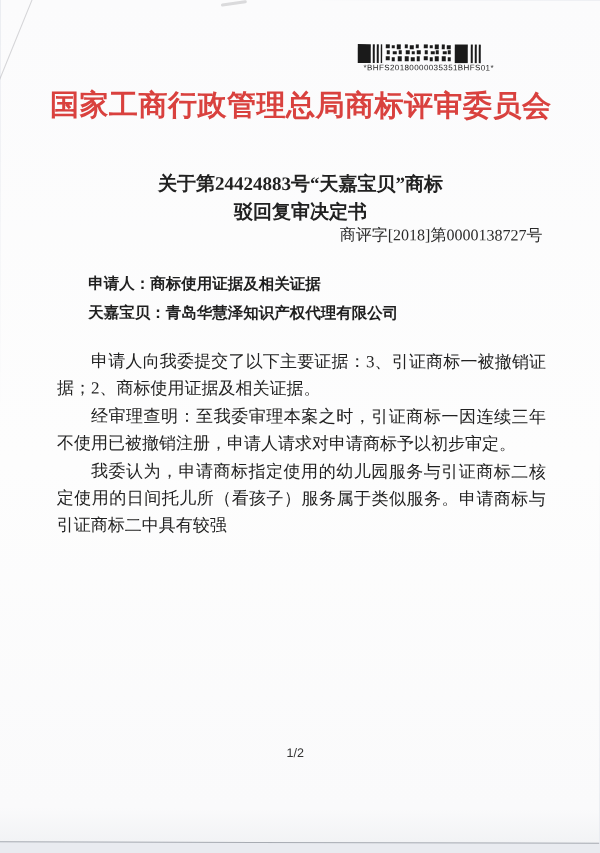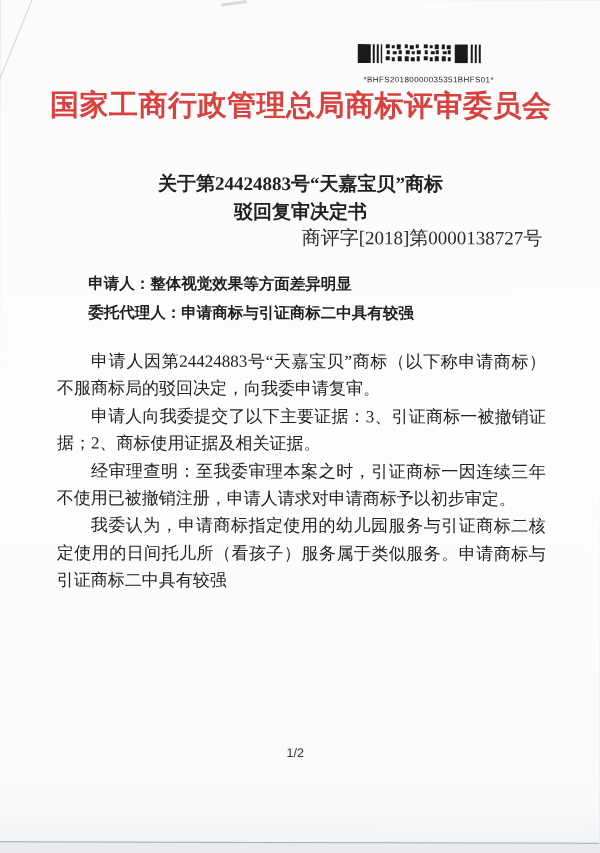--- a/index.html
+++ b/index.html
@@ -26,34 +26,34 @@
   .scan-smudge{
     position:absolute;left:220px;top:2px;width:26px;height:3px;
     background:rgba(120,120,125,0.25);border-radius:2px;transform:rotate(-8deg);
   }
   .barcode-wrap{
     position:absolute;left:353px;top:44px;width:150px;text-align:center;
   }
   .barcode-wrap svg{display:block;margin:0 auto;}
   .barcode-label{
     font-family:"Liberation Sans","DejaVu Sans",sans-serif;
-    font-size:8px;letter-spacing:.4px;color:#1c1c1c;margin-top:12px;white-space:nowrap;
+    font-size:8px;letter-spacing:.4px;color:#1c1c1c;margin-top:0;white-space:nowrap;
   }
   .authority{
     position:absolute;left:0;top:86px;width:600px;text-align:center;
     font-size:29px;font-weight:bold;color:#d9413e;
     letter-spacing:0.5px;white-space:nowrap;
   }
   .doc-title{
     position:absolute;left:0;top:170px;width:600px;text-align:center;
     font-size:19px;font-weight:bold;color:#212121;line-height:28px;
   }
   .doc-number{
     position:absolute;right:58px;top:225px;
-    font-size:19px;color:#2a2a2a;font-family:Liberation Serif, serif;
+    font-size:16px;color:#2a2a2a;font-family:Liberation Serif, serif;
   }
   .parties{
     position:absolute;left:88px;top:269px;width:460px;
     font-size:15.5px;font-weight:bold;color:#1f1f1f;line-height:29px;
   }
   .body-text{
     position:absolute;left:57px;top:348px;width:489px;
     font-size:17px;line-height:27.4px;color:#212121;
     text-align:justify;
   }
@@ -124,26 +124,25 @@
   <div class="authority">国家工商行政管理总局商标评审委员会</div>
 
   <div class="doc-title">
     <div>关于第24424883号“天嘉宝贝”商标</div>
     <div>驳回复审决定书</div>
   </div>
 
   <div class="doc-number">商评字[2018]第0000138727号</div>
 
   <div class="parties">
-    <div>申请人：整体视觉效果等方面差异明显</div>
-    <div>委托代理人：申请商标与引证商标二中具有较强</div>
+    <div>申请人：商标使用证据及相关证据</div>
+    <div>天嘉宝贝：青岛华慧泽知识产权代理有限公司</div>
   </div>
 
   <div class="body-text">
-    <p>申请人因第24424883号“天嘉宝贝”商标（以下称申请商标）不服商标局的驳回决定，向我委申请复审。</p>
     <p>申请人向我委提交了以下主要证据：3、引证商标一被撤销证据；2、商标使用证据及相关证据。</p>
     <p>经审理查明：至我委审理本案之时，引证商标一因连续三年不使用已被撤销注册，申请人请求对申请商标予以初步审定。</p>
     <p>我委认为，申请商标指定使用的幼儿园服务与引证商标二核定使用的日间托儿所（看孩子）服务属于类似服务。申请商标与引证商标二中具有较强</p>
   </div>
 
   <div class="page-number">1/2</div>
 
 </div>
 
 </body></html>

